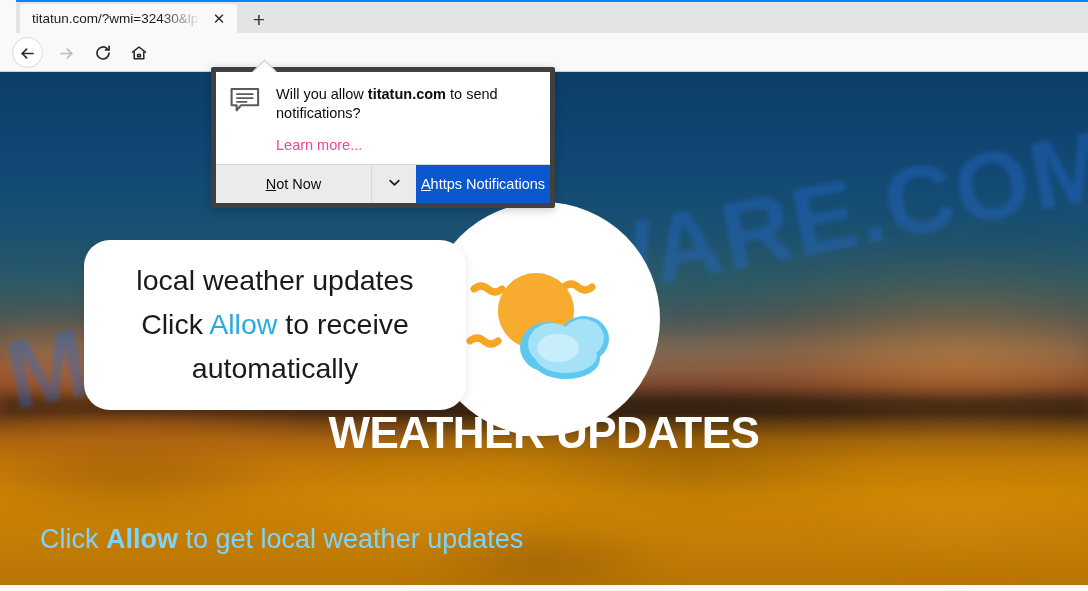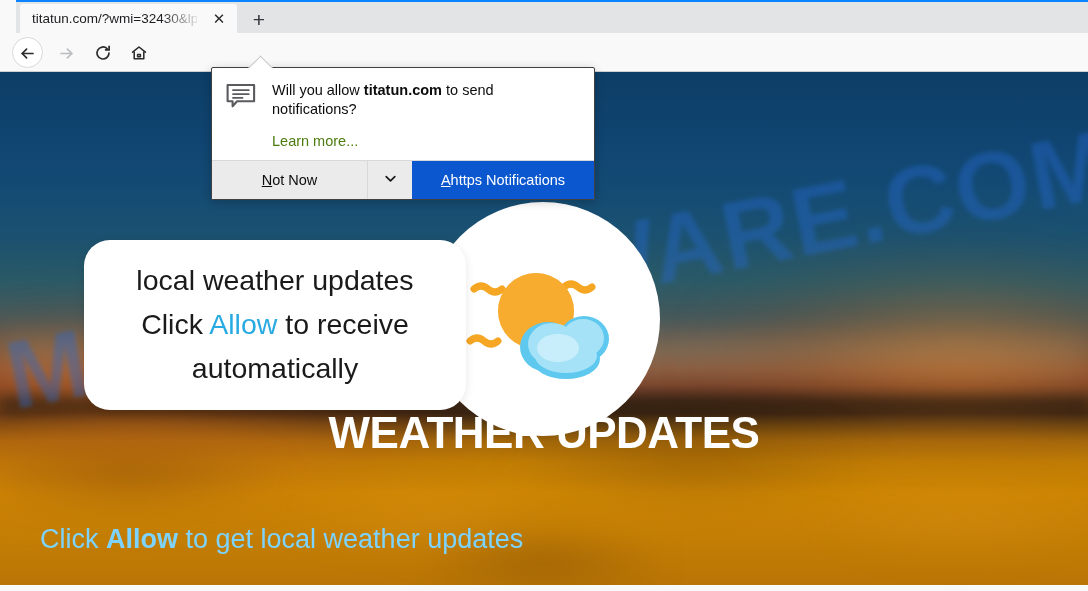--- a/index.html
+++ b/index.html
@@ -302,23 +302,23 @@
     color: #7dd3fc;
     font-family: "Liberation Sans", sans-serif;
     padding-left: 40px;
   }
   .hero-sub b { font-weight: 700; }
 
   
   .doorhanger {
     position: absolute;
     left: 211px; top: 67px;
-    width: 384px;
+    width: 344px;
     background: #ffffff;
-    border: 1px solid #404040;
+    border: 5px solid #404040;
     border-radius: 2px;
     box-shadow: 0 2px 10px rgba(0,0,0,0.22);
     z-index: 50;
     box-sizing: border-box;
   }
   .dh-arrow {
     position: absolute;
     left: 40px; top: -9px;
     width: 16px; height: 16px;
     background: #ffffff;
@@ -337,21 +337,21 @@
   .dh-msg {
     font-size: 14.5px;
     line-height: 19px;
     color: #0c0c0d;
   }
   .dh-msg b { font-weight: 700; }
   .dh-learn {
     display: inline-block;
     margin-top: 14px;
     font-size: 14.5px;
-    color: #4d7c0f;
+    color: #ec4899;
     cursor: pointer;
   }
   .dh-footer {
     display: flex;
     border-top: 1px solid #d7d8da;
     height: 38px;
   }
   .dh-notnow {
     flex: 0 0 155px;
     background: #ebebeb;

